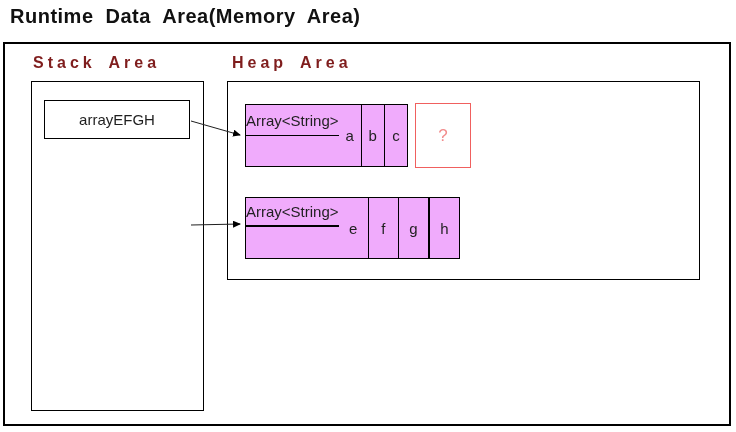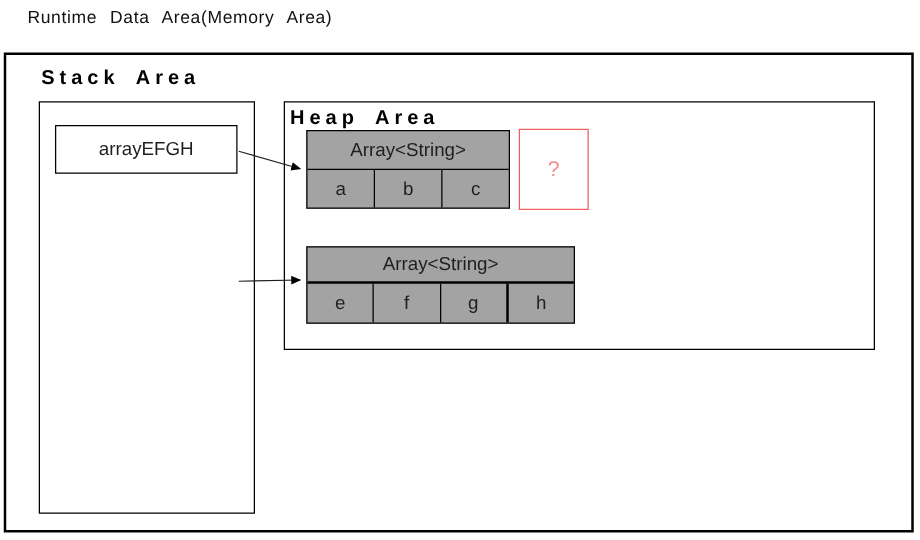--- a/index.html
+++ b/index.html
@@ -3,40 +3,40 @@
 <meta charset="utf-8">
 <style>
   html,body{margin:0;padding:0;background:#ffffff;}
   .canvas{
     position:relative;width:736px;height:432px;background:#ffffff;
     font-family:"Liberation Sans","DejaVu Sans",sans-serif;
     color:#1f1f1f;overflow:hidden;
   }
   .abs{position:absolute;box-sizing:border-box;}
   .title{
-    left:22px;top:5px;font-size:14px;font-weight:400;
+    left:10px;top:5px;font-size:20px;font-weight:700;
     letter-spacing:0.5px;word-spacing:6px;color:#111;white-space:nowrap;
   }
   .outer-box{left:3px;top:42px;width:728px;height:384px;border:2px solid #000;}
   .area-label{
     top:54px;font-size:16px;font-weight:600;letter-spacing:4px;word-spacing:5px;
-    color:#000000;white-space:nowrap;
+    color:#7f1d1d;white-space:nowrap;
   }
   .stack-label{left:33px;}
-  .heap-label{left:232px;margin-top:32px;}
+  .heap-label{left:232px;}
   .stack-box{left:31px;top:81px;width:173px;height:330px;border:1px solid #000;}
   .heap-box{left:227px;top:81px;width:473px;height:199px;border:1px solid #000;}
   .var-box{
     width:146px;height:39px;border:1px solid #000;background:#fff;
     display:flex;align-items:center;justify-content:center;
     font-size:15px;
   }
   .var-abc{left:44px;top:100px;}
   .var-efgh{left:44px;top:206px;}
-  .array-table{border:1px solid #000;background:#a3a3a3;display:flex;flex-direction:column;}
+  .array-table{border:1px solid #000;background:#f0abfc;display:flex;flex-direction:row;}
   .table-abc{left:245px;top:104px;width:163px;height:63px;}
   .table-efgh{left:245px;top:197px;width:215px;height:62px;}
   .array-header{
     display:flex;align-items:center;justify-content:center;
     font-size:15px;border-bottom:1px solid #000;
   }
   .table-abc .array-header{height:30px;}
   .table-efgh .array-header{height:27px;border-bottom-width:2px;}
   .array-cells{display:flex;flex:1;}
   .cell{

